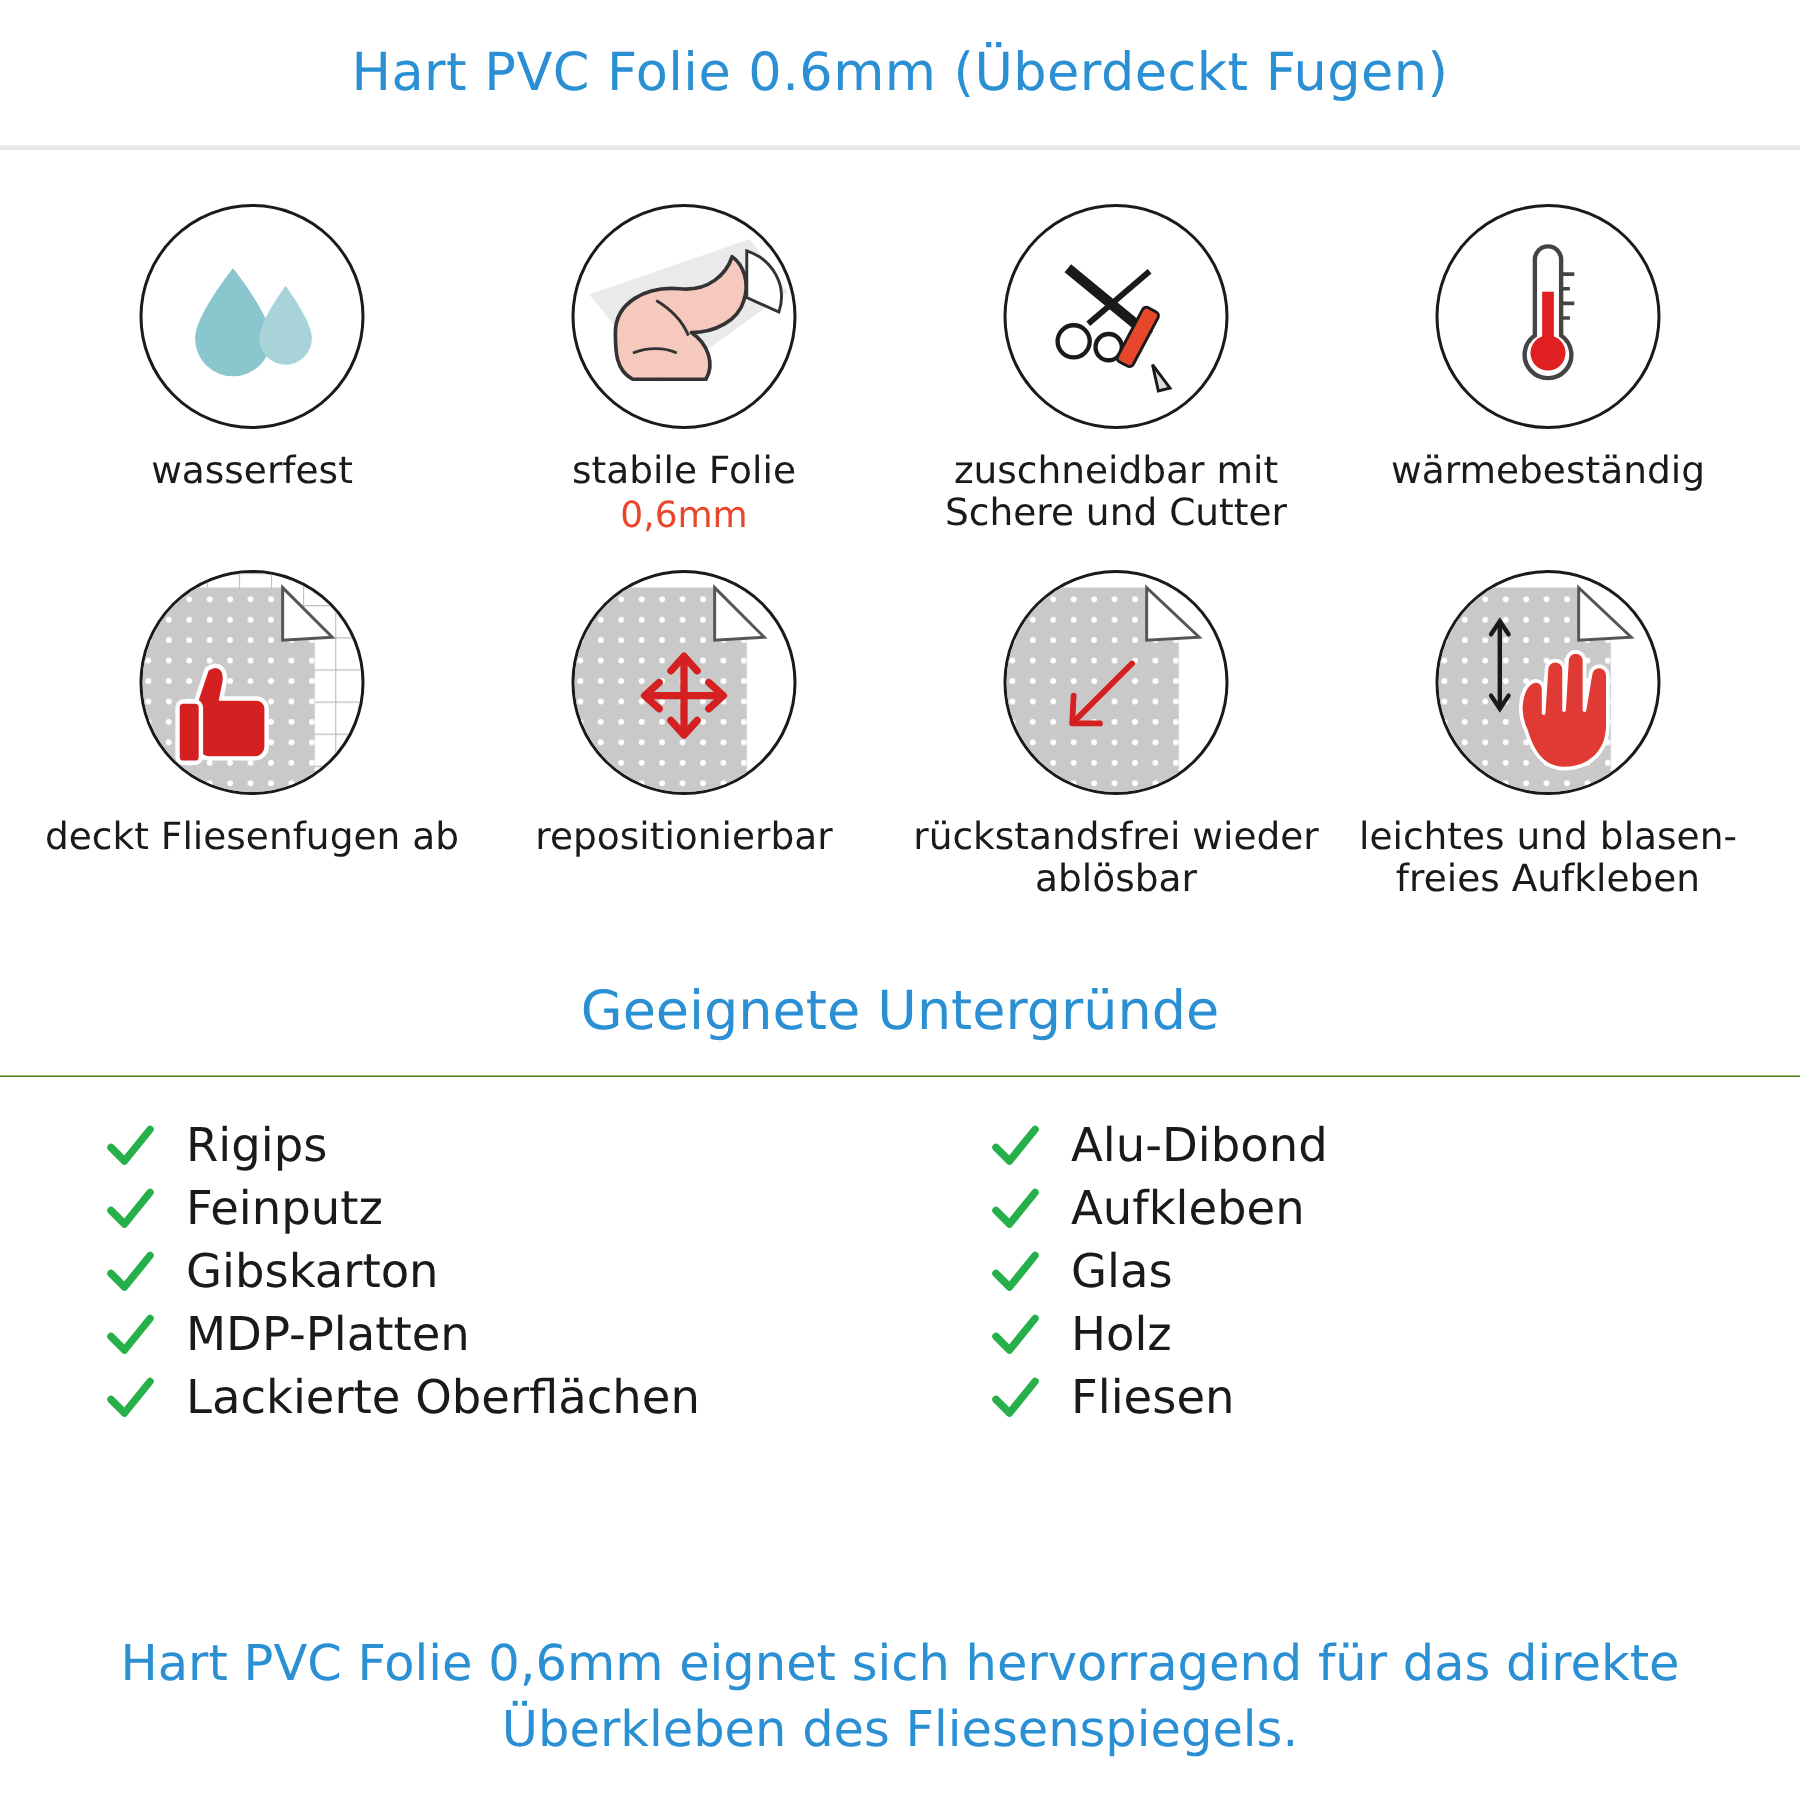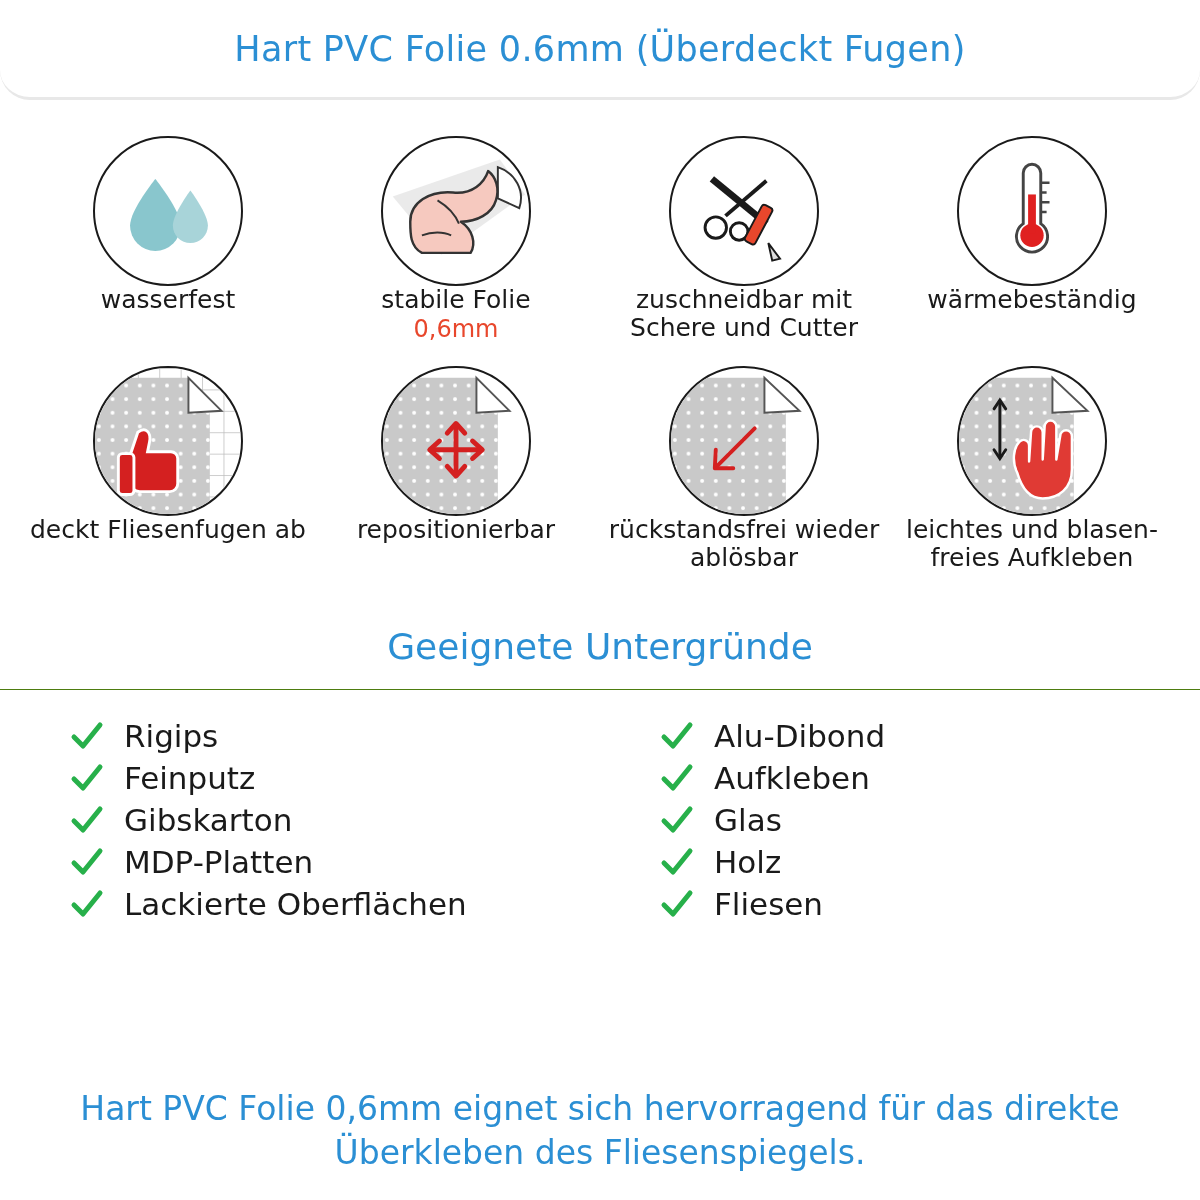--- a/index.html
+++ b/index.html
@@ -16,21 +16,20 @@
     overflow: hidden;
   }
 
   
   .header {
     height: 100px;
     display: flex;
     align-items: center;
     justify-content: center;
     border-bottom: 3px solid #e8e8e8;
-    border-radius: 30px;
   }
   .header-title {
     color: #2b8fd4;
     font-size: 35px;
     font-weight: normal;
     letter-spacing: 0.3px;
     text-align: center;
   }
 
   
@@ -51,21 +50,21 @@
     border-radius: 50%;
     border: 2px solid #1a1a1a;
     position: relative;
     overflow: hidden;
     background: #fff;
     display: flex;
     align-items: center;
     justify-content: center;
   }
   .feature-label {
-    margin-top: 0;
+    margin-top: 14px;
     font-size: 25px;
     color: #1a1a1a;
     text-align: center;
     line-height: 1.12;
     max-width: 290px;
   }
   .feature-sub {
     font-size: 24px;
     color: #e8472c;
     text-align: center;

